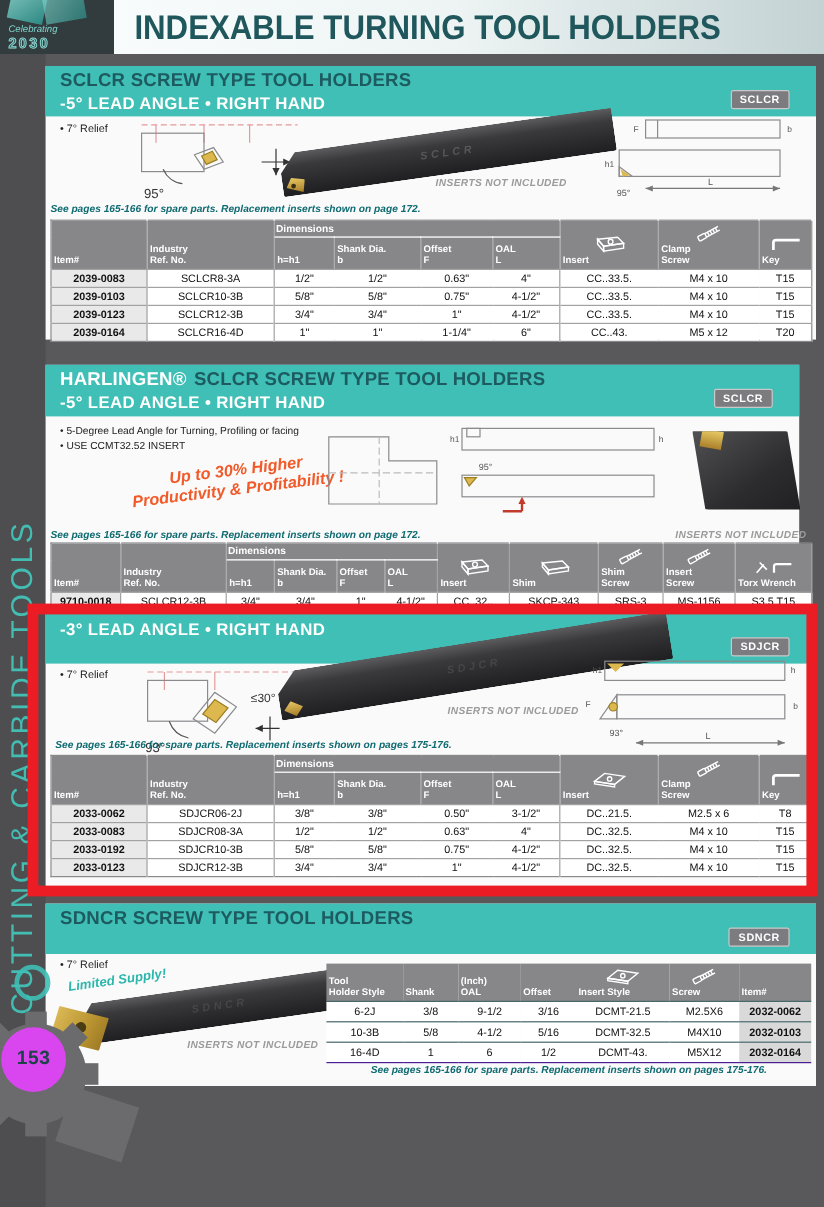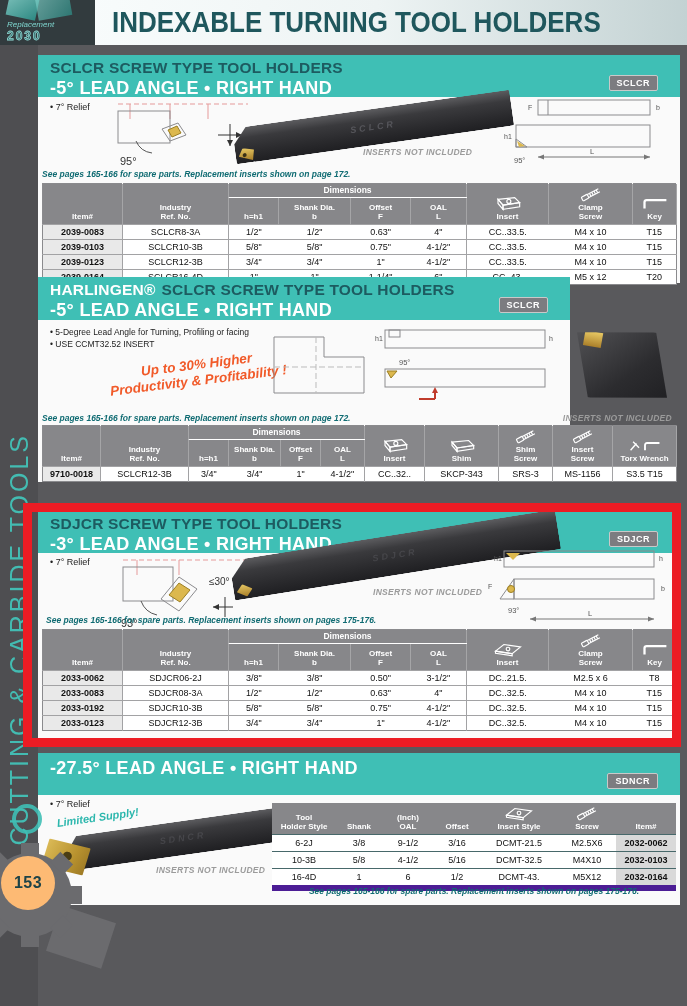--- a/index.html
+++ b/index.html
@@ -15,64 +15,64 @@
 #logoyear{position:absolute;left:7px;top:29px;font-size:12px;font-weight:bold;letter-spacing:2px;color:#27595c;-webkit-text-stroke:.8px #8fd8d2}
 
 #sidebar{left:0;top:45px;width:38px;height:961px;background:#4e4e51;z-index:1}
 #sidetext{left:0;top:404px;width:38px;height:470px;display:flex;align-items:center;justify-content:center;z-index:2}
 #sidetext span{writing-mode:vertical-rl;transform:rotate(180deg);font-size:25px;color:#43bcb2;letter-spacing:3px;white-space:nowrap}
 
 .card{background:#fafafa;z-index:2}
 .tealbar{position:absolute;left:0;top:0;width:100%;height:42px;background:#3fbfb5;padding:4px 0 0 12px}
 .stitle{font-size:15.5px;font-weight:bold;color:#1d5b60;letter-spacing:.2px;white-space:nowrap}
 .stitle .brand{color:#fff;margin-right:6px}
-.ssub{font-size:18px;font-weight:bold;color:#fff;letter-spacing:.3px;margin-top:1px}
+.ssub{font-size:14px;font-weight:bold;color:#fff;letter-spacing:.3px;margin-top:1px}
 .badge{position:absolute;right:22px;top:20px;background:#7c7c80;color:#fff;font-size:9px;font-weight:bold;padding:2px 7px;border:1px solid #c9c9c9;border-radius:2px;letter-spacing:.5px}
 .bullet{font-size:9px;color:#222}
 .bullet::before{content:"•  "}
 .bullet-sm{font-size:8.5px;color:#222}
 .bullet-sm::before{content:"•  "}
 .note{font-size:8.5px;font-weight:bold;font-style:italic;color:#0f6b72}
 .inserts{font-size:8.5px;font-weight:bold;font-style:italic;color:#9b9b9b;letter-spacing:.3px}
 .promo{font-size:13.5px;font-weight:bold;font-style:italic;color:#f15a29;white-space:pre-line;text-align:center;line-height:1.15;transform:rotate(-7deg)}
 .limited{font-size:11px;font-weight:bold;font-style:italic;color:#2cb7ad;transform:rotate(-8deg);transform-origin:left top;white-space:nowrap}
 
 .bar{position:relative;transform:rotate(-8deg);background:linear-gradient(180deg,#5d5d60 0%,#3a3a3d 30%,#2a2a2d 70%,#1f1f22 100%);border-radius:2px;clip-path:polygon(5% 0,100% 0,100% 100%,0 100%,0 45%);display:flex;align-items:center;justify-content:center}
 .engrave{color:#73737a;font-size:9px;font-weight:bold;font-style:italic;letter-spacing:3px;opacity:.55}
 .goldtip{position:absolute;left:3px;bottom:2px;width:16px;height:13px;background:linear-gradient(#e6c763,#a67c27);clip-path:polygon(0 60%,30% 0,100% 20%,85% 100%)}
 .golddot{position:absolute;left:7px;bottom:6px;width:4px;height:4px;border-radius:50%;background:#3a3016}
 
 .dtable table{border-collapse:collapse;table-layout:fixed;width:100%;border:1px solid #8a8a8d}
-.dtable th{background:#87878a;color:#fff;font-weight:bold;text-align:center;vertical-align:bottom;padding:2px 2px 3px;font-size:8px;line-height:1.15;border-right:1px solid rgba(255,255,255,.25)}
+.dtable th{background:#87878a;color:#fff;font-weight:bold;text-align:left;vertical-align:bottom;padding:2px 2px 3px;font-size:8px;line-height:1.15;border-right:1px solid rgba(255,255,255,.25)}
 .dtable th.group{border-bottom:1px solid #fff;vertical-align:middle;font-size:8.5px;padding:1px}
 .dtable .hlbl{white-space:pre-line;display:block}
 .dtable .icon{height:16px;display:flex;align-items:flex-end;justify-content:center;margin-bottom:1px}
 .dtable td{background:#fff;text-align:center;padding:2px;font-size:9px;color:#111;border-top:1px solid #a2a2a4}
 .dtable td.shade{background:#e9e9e9;font-weight:bold}
 .dtable td.vr{border-right:1px solid #a2a2a4}
 .dtable.t4 table{border:none}
 .dtable.t4 th{border-right:none}
 .dtable.t4 td{border-top:1px solid #47686a;padding:3px 2px}
-.dtable.t4 tbody tr:last-child td{border-bottom:6px solid #4c1d95}
+.dtable.t4 tbody tr:last-child td{border-bottom:1px solid #4c1d95}
 .dtable.t4 td.shade{background:#d9d9d9}
 
 #redbox{left:23px;top:503px;width:658px;height:244px;border:9px solid #ec1c24;z-index:30;pointer-events:none}
-#pagenum{left:1px;top:856px;width:54px;height:54px;border-radius:50%;background:#fdba74;z-index:6;display:flex;align-items:center;justify-content:center;font-size:16px;font-weight:bold;color:#1d4347;letter-spacing:.5px}
+#pagenum{left:1px;top:856px;width:54px;height:54px;border-radius:50%;background:#d946ef;z-index:6;display:flex;align-items:center;justify-content:center;font-size:16px;font-weight:bold;color:#1d4347;letter-spacing:.5px}
 svg text{font-family:"Liberation Sans",sans-serif}
 </style>
 </head>
 <body>
 
 <div id="page">
 
   <div id="topbar" class="abs"></div>
   <div id="logo" class="abs">
     <div class="glass" style="left:8px;top:-8px;width:30px;height:26px;transform:rotate(12deg)"></div>
     <div class="glass" style="left:36px;top:-12px;width:34px;height:30px;transform:rotate(-10deg);opacity:.65"></div>
-    <div id="celebrating">Replacement</div>
+    <div id="celebrating">Celebrating</div>
     <div id="logoyear">2030</div>
   </div>
   <div id="page-title" class="abs">INDEXABLE TURNING TOOL HOLDERS</div>
 
   <div id="sidebar" class="abs"></div>
   <div id="sidetext" class="abs">
     <span>CUTTING &amp; CARBIDE TOOLS</span>
   </div>
 
   <div class="card abs" style="left:38px;top:55px;width:642px;height:228px">
@@ -251,21 +251,21 @@
               <td class="vr">6"</td>
               <td>CC..43.</td>
               <td>M5 x 12</td>
               <td>T20</td>
             </tr>
           </tbody>
         </table>
       </div>
   </div>
 
-  <div class="card abs" style="left:38px;top:277px;width:532px;height:205px">
+  <div class="card abs" style="left:38px;top:304px;width:628px;height:205px">
     <div class="tealbar" style="height:43px">
       <div class="stitle"><span class="brand">HARLINGEN®</span><span>SCLCR SCREW TYPE TOOL HOLDERS</span></div>
       <div class="ssub">-5° LEAD ANGLE • RIGHT HAND</div>
       <span class="badge">SCLCR</span>
     </div>
     <div class="bullet-sm abs" style="left:12px;top:50px"><span>5-Degree Lead Angle for Turning, Profiling or facing</span></div>
     <div class="bullet-sm abs" style="left:12px;top:62px"><span>USE CCMT32.52 INSERT</span></div>
     <div class="promo abs" style="left:42px;top:80px;width:235px">Up to 30% Higher
 Productivity &amp; Profitability !</div>
 
@@ -426,21 +426,20 @@
               <td class="vr">MS-1156</td>
               <td>S3.5  T15</td>
             </tr>
           </tbody>
         </table>
       </div>
   </div>
 
   <div class="card abs" style="left:38px;top:511px;width:642px;height:228px">
     <div class="tealbar">
-      <div class="stitle">SDJCR SCREW TYPE TOOL HOLDERS</div>
       <div class="ssub">-3° LEAD ANGLE • RIGHT HAND</div>
       <span class="badge">SDJCR</span>
     </div>
     <div class="bullet abs" style="left:12px;top:46px"><span>7° Relief</span></div>
 
     <svg class="abs" style="left:55px;top:44px" width="178" height="80" viewBox="0 0 178 80">
       <line x1="30" y1="5" x2="160" y2="5" stroke="#e59a9a" stroke-dasharray="5,3"></line>
       <line x1="44" y1="5" x2="44" y2="20" stroke="#e59a9a"></line>
       <line x1="86" y1="5" x2="86" y2="20" stroke="#e59a9a"></line>
       <rect x="30" y="12" width="50" height="34" fill="none" stroke="#8b8b8e"></rect>
@@ -607,21 +606,21 @@
               <td>M4 x 10</td>
               <td>T15</td>
             </tr>
           </tbody>
         </table>
       </div>
   </div>
 
   <div class="card abs" style="left:38px;top:753px;width:642px;height:152px">
     <div class="tealbar">
-      <div class="ssub">-27.5° LEAD ANGLE • RIGHT HAND</div>
+      <div class="stitle">SDNCR SCREW TYPE TOOL HOLDERS</div>
       <span class="badge">SDNCR</span>
     </div>
     <div class="bullet abs" style="left:12px;top:46px"><span>7° Relief</span></div>
     <div class="limited abs" style="left:18px;top:64px">Limited Supply!</div>
 
     <div class="abs" style="left:28px;top:52px;width:238px;height:62px">
       <div class="bar" style="width:234px;height:34px;margin-top:16px">
         <span class="engrave" style="opacity:.3">SDNCR</span>
         <div class="goldtip" style="clip-path:polygon(0 55%,40% 0,100% 45%,60% 100%)"></div>
       </div>

